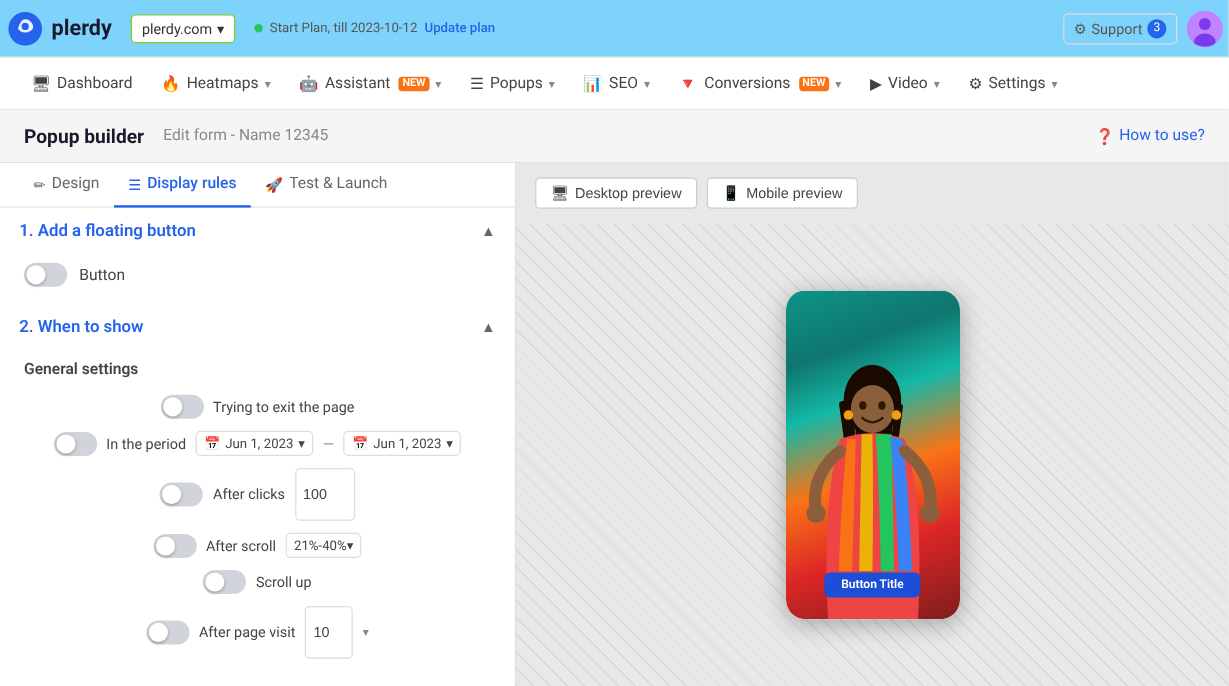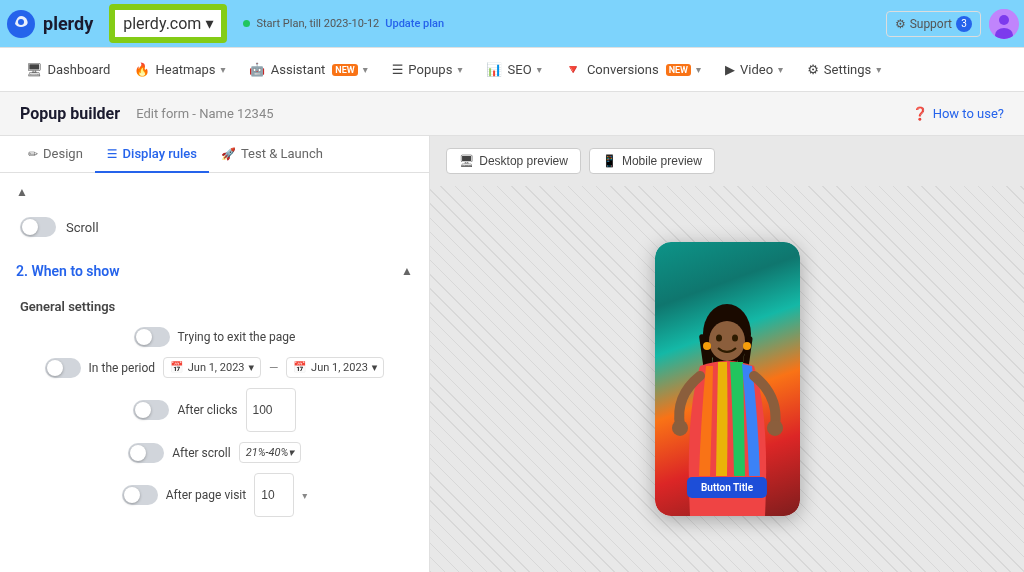--- a/index.html
+++ b/index.html
@@ -7,22 +7,22 @@
 
     
     .top-bar {
       display: flex; align-items: center; background: #7dd3fc; border-bottom: 1px solid #e0e0e0;
       padding: 0 5px; height: 48px; gap: 8px;
     }
     .logo-area { display: flex; align-items: center; gap: 6px; margin-right: 8px; }
     .logo-icon { width: 32px; height: 32px; }
     .logo-text { font-size: 18px; font-weight: 700; color: #1a1a2e; }
     .domain-select {
-      display: flex; align-items: center; gap: 4px; border: 6px solid #84cc16; border-radius: 4px;
-      padding: 4px 8px; font-size: 16px; cursor: pointer; background: #fff;
+      display: flex; align-items: center; gap: 4px; border: 1px solid #84cc16; border-radius: 4px;
+      padding: 4px 8px; font-size: 12px; cursor: pointer; background: #fff;
     }
     .plan-badge {
       display: flex; align-items: center; gap: 6px; font-size: 11px; color: #555; margin-left: 8px;
     }
     .plan-dot { width: 7px; height: 7px; border-radius: 50%; background: #22c55e; }
     .plan-link { color: #2563eb; text-decoration: none; font-weight: 500; }
     .spacer { flex: 1; }
     .support-btn {
       display: flex; align-items: center; gap: 4px; font-size: 12px; color: #555; cursor: pointer;
       border: 1px solid #ddd; border-radius: 4px; padding: 4px 8px;
@@ -99,21 +99,21 @@
     .setting-row { display: flex; align-items: center; gap: 8px; padding: 5px 0; justify-content: center; }
     .setting-label { font-size: 12px; color: #444; }
     .date-input {
       display: flex; align-items: center; gap: 4px; border: 1px solid #ddd; border-radius: 4px;
       padding: 3px 6px; font-size: 11px; color: #444; background: #fff;
     }
     .dash { color: #888; font-size: 12px; }
     .number-input { border: 1px solid #ddd; border-radius: 4px; padding: 14px 6px; font-size: 12px; width: 50px; color: #444; }
     .select-input {
       border: 1px solid #ddd; border-radius: 4px; padding: 3px 6px; font-size: 11px; color: #444;
-      background: #fff; display: flex; align-items: center; gap: 0; font-style: italic;
+      background: #fff; display: flex; align-items: center; gap: 0;
     }
 
     
     .right-panel { flex: 1; background: #e8e8e8; display: flex; flex-direction: column; }
     .preview-bar { display: flex; gap: 8px; padding: 12px 16px; background: #e8e8e8; }
     .preview-btn {
       display: flex; align-items: center; gap: 5px; border: 1px solid #ccc; border-radius: 4px;
       padding: 5px 12px; font-size: 12px; background: #fff; cursor: pointer; color: #444;
     }
     .preview-area {
@@ -238,27 +238,28 @@
       </div>
       <div class="tab">
         <span class="tab-icon">🚀</span>
         <span>Test &amp; Launch</span>
       </div>
     </div>
 
     <div class="panel-content">
 
       <div class="section-header">
+        <span class="section-title">1. Add a floating button</span>
         <span class="section-chevron">▲</span>
       </div>
       <div class="toggle-row">
         <div class="toggle">
           <div class="knob"></div>
         </div>
-        <span class="toggle-label">Scroll</span>
+        <span class="toggle-label">Button</span>
       </div>
 
       <div class="section-header" style="margin-top:8px;">
         <span class="section-title">2. When to show</span>
         <span class="section-chevron">▲</span>
       </div>
 
       <div class="gen-settings">
         <div class="gen-title">General settings</div>
 
@@ -299,20 +300,26 @@
           <div class="toggle">
             <div class="knob"></div>
           </div>
           <span class="setting-label">After scroll</span>
           <div class="select-input">
             <span>21%-40%</span>
             <span>▾</span>
           </div>
         </div>
 
+        <div class="setting-row">
+          <div class="toggle">
+            <div class="knob"></div>
+          </div>
+          <span class="setting-label">Scroll up</span>
+        </div>
 
         <div class="setting-row">
           <div class="toggle">
             <div class="knob"></div>
           </div>
           <span class="setting-label">After page visit</span>
           <input class="number-input" type="text" value="10" style="width: 40px;">
           <span style="font-size:10px; color:#888;">▾</span>
         </div>
 

